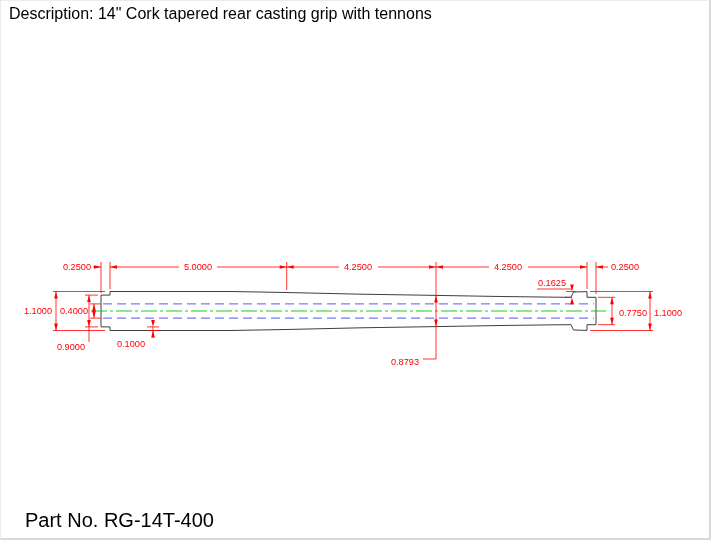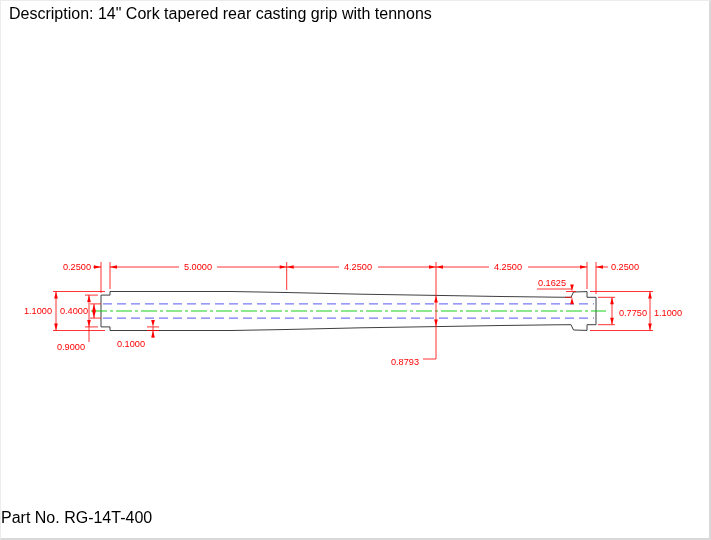--- a/index.html
+++ b/index.html
@@ -19,23 +19,23 @@
   .description {
     position: absolute;
     left: 8px;
     top: 4px;
     font-size: 16px;
     color: #000000;
     white-space: nowrap;
   }
   .partno {
     position: absolute;
-    left: 0;
+    left: 24px;
     top: 508px;
-    font-size: 16px;
+    font-size: 20px;
     color: #000000;
     white-space: nowrap;
   }
   svg.drawing { position: absolute; left: 0; top: 0; }
 
   .outline { stroke: #3f3f3f; stroke-width: 1; fill: none; stroke-linejoin: round; }
   .hid { stroke: #4444ee; stroke-width: 0.9; fill: none; stroke-dasharray: 9 5; }
   .cl  { stroke: #00cc00; stroke-width: 0.9; fill: none; stroke-dasharray: 16 3 3 3; }
   .dim { stroke: #ff0000; stroke-width: 0.8; fill: none; }
   .arr { fill: #ff0000; stroke: none; }

